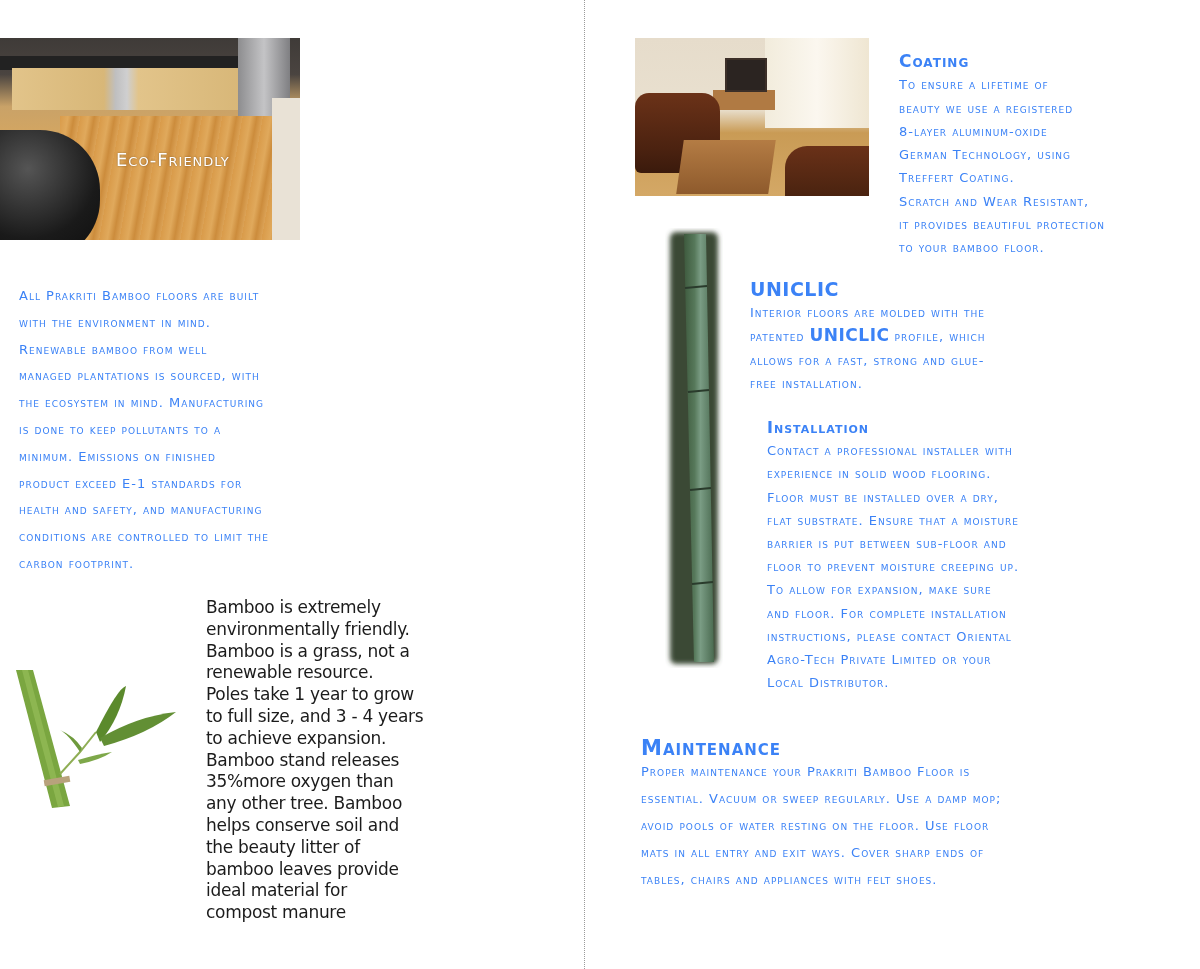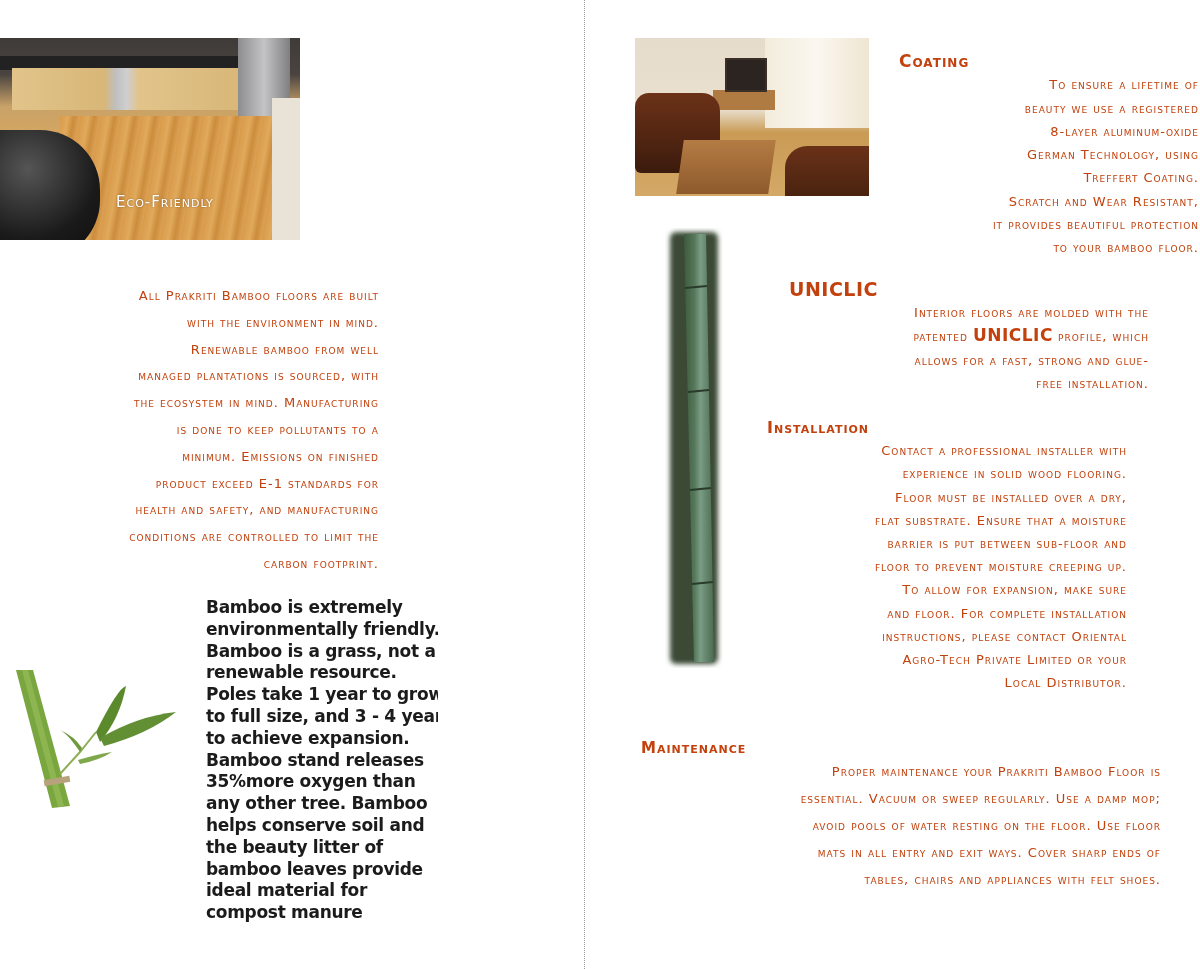--- a/index.html
+++ b/index.html
@@ -1,63 +1,63 @@
 <!DOCTYPE html>
 <html><head>
   <meta charset="utf-8">
   <style>
     html, body { margin: 0; padding: 0; background: #ffffff; }
     body { width: 1200px; height: 969px; position: relative; overflow: hidden; font-family: "DejaVu Sans", sans-serif; color: #111; }
     .abs { position: absolute; }
     .divider { left: 584px; top: 0; width: 0; height: 969px; border-left: 1px dotted #9a9a9a; }
-    .sc-block { font-family: "DejaVu Sans", sans-serif; font-size: 13px; font-variant: small-caps; letter-spacing: 1px; color: #c2410c; }
-    .sc-block .line { display: block; white-space: nowrap; text-align: right; }
+    .sc-block { font-family: "DejaVu Sans", sans-serif; font-size: 13px; font-variant: small-caps; letter-spacing: 1px; color: #3b82f6; }
+    .sc-block .line { display: block; white-space: nowrap; }
 
     
     .kitchen { left: 0; top: 38px; width: 300px; height: 202px; overflow: hidden;
       background: linear-gradient(180deg, #3f3b38 0%, #4a4440 18%, #c9a268 34%, #d9a85e 55%, #c98d3e 100%); }
     .kitchen .cabinets { left: 12px; top: 30px; width: 230px; height: 42px; background: linear-gradient(90deg,#e2c48a,#d8b778 40%,#bfbfc0 45%,#cfcfd0 50%,#e2c48a 55%,#d8b778); }
     .kitchen .counter-top { left: 0; top: 18px; width: 250px; height: 14px; background: #222; }
     .kitchen .fridge { left: 238px; top: 0; width: 52px; height: 112px; background: linear-gradient(90deg,#8d8d8f,#c4c4c6,#7f7f82); }
     .kitchen .floor { left: 60px; top: 78px; width: 240px; height: 124px; background: repeating-linear-gradient(100deg,#d99b4a 0px,#e0a95c 8px,#cc8c3c 14px,#dba256 20px); }
     .kitchen .island { left: -20px; top: 92px; width: 120px; height: 130px; border-radius: 0 60px 60px 0; background: radial-gradient(circle at 40% 30%, #555 0%, #1a1a1a 60%, #0d0d0d 100%); }
     .kitchen .wall-right { left: 272px; top: 60px; width: 28px; height: 142px; background: #e9e2d6; }
-    .kitchen .caption { left: 116px; top: 111px; font-size: 15px; color: #ffffff; font-variant: small-caps; letter-spacing: 1px; text-shadow: 0 0 2px rgba(0,0,0,0.4); margin-top: 44px; }
+    .kitchen .caption { left: 116px; top: 111px; font-size: 18px; color: #ffffff; font-variant: small-caps; letter-spacing: 1px; text-shadow: 0 0 2px rgba(0,0,0,0.4); }
 
     
     .living { left: 635px; top: 38px; width: 234px; height: 158px; overflow: hidden; background: linear-gradient(180deg,#e6dccb 0%,#e9e0cf 45%,#c99b55 60%,#d4a866 100%); }
     .living .window { left: 130px; top: 0; width: 104px; height: 90px; background: linear-gradient(90deg,#f2ecdc,#fbf7ef 50%,#efe6d2); }
     .living .sofa-left { left: 0; top: 55px; width: 85px; height: 80px; border-radius: 14px 18px 6px 6px; background: linear-gradient(180deg,#6b3218,#4b2210 70%,#3a1a0c); }
     .living .tv { left: 90px; top: 20px; width: 38px; height: 30px; background: #2b2421; border: 2px solid #3c2f28; }
     .living .tv-stand { left: 78px; top: 52px; width: 62px; height: 20px; background: #b07a43; }
     .living .chest { left: 45px; top: 102px; width: 92px; height: 54px; background: linear-gradient(180deg,#b47c44,#8e5a2c); transform: skewX(-8deg); }
     .living .sofa-right { left: 150px; top: 108px; width: 95px; height: 60px; border-radius: 22px 6px 0 0; background: linear-gradient(180deg,#6a3118,#43200e); }
 
     
     .bamboo-leaf { left: 8px; top: 668px; width: 170px; height: 145px; }
     
     .bamboo-stalk { left: 664px; top: 228px; width: 60px; height: 440px; }
 
     
     .intro { left: 19px; top: 283px; width: 360px; line-height: 26.8px; }
 
     
     .bamboo-para { left: 206px; top: 597px; width: 232px; height: 344px; overflow: hidden; font-family: "DejaVu Sans", sans-serif; font-size: 17px; line-height: 21.8px; color: #1b1b1b; letter-spacing: -0.3px; }
-    .bamboo-para .line { display: block; white-space: nowrap; font-weight: bold; }
+    .bamboo-para .line { display: block; white-space: nowrap; }
 
     
     .coating { left: 899px; top: 50px; width: 300px; line-height: 23.3px; }
     .heading { font-size: 17px; font-weight: bold; font-variant: small-caps; letter-spacing: 1px; display: block; }
-    .uniclic { left: 789px; top: 277px; width: 360px; line-height: 23.4px; }
+    .uniclic { left: 750px; top: 277px; width: 360px; line-height: 23.4px; }
     .uniclic .heading-upper { font-size: 19px; font-weight: bold; letter-spacing: 0.5px; display: block; line-height: 24px; }
     .big { font-size: 17px; font-weight: bold; letter-spacing: 0.5px; }
     .installation { left: 767px; top: 416px; width: 360px; line-height: 23.2px; }
     .installation .heading { font-size: 16px; }
     .maintenance { left: 641px; top: 738px; width: 520px; line-height: 27px; }
-    .maintenance .heading { font-size: 15px; line-height: 20px; }
+    .maintenance .heading { font-size: 21px; line-height: 20px; }
   </style>
 </head>
 <body>
 
 <div class="abs divider"></div>
 
 <div class="abs kitchen" aria-label="Kitchen with bamboo floor">
   <div class="abs counter-top"></div>
   <div class="abs cabinets"></div>
   <div class="abs fridge"></div>

